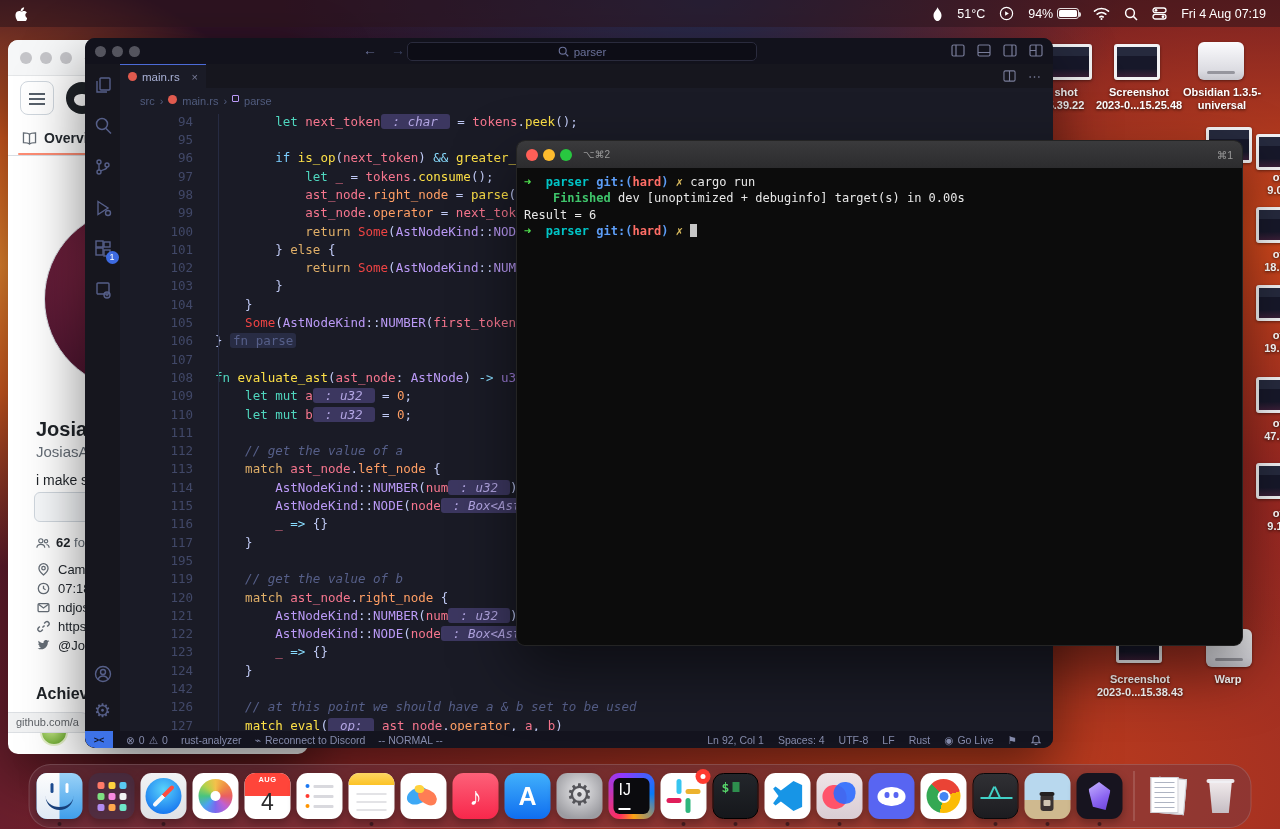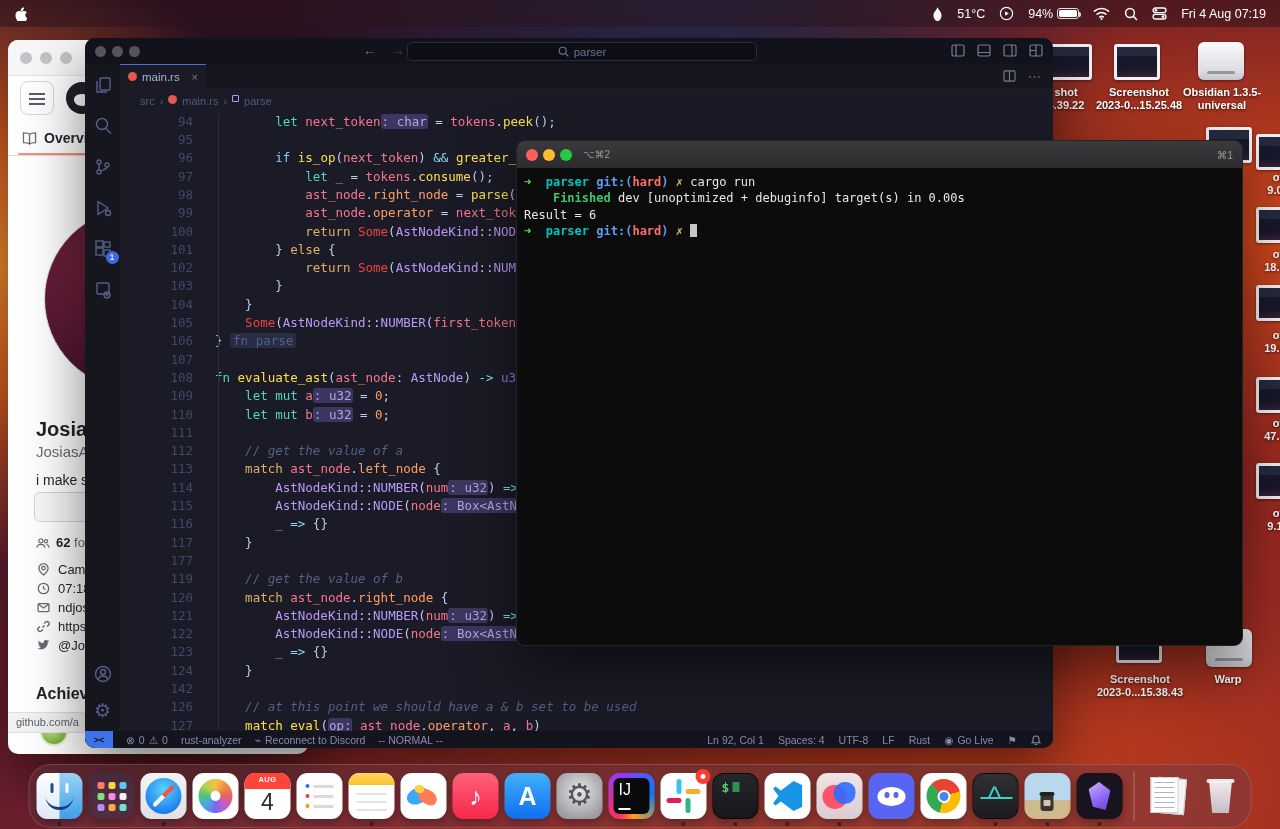--- a/index.html
+++ b/index.html
@@ -108,21 +108,21 @@
   .cl { display:flex; height:18.3px; line-height:18.3px; white-space:pre; }
   .ln { flex:0 0 95px; padding-right:22px; text-align:right; color:#414868; }
   .vs-breadcrumb { position:absolute; left:0; right:0; top:0; height:19px; background:#1a1b26; z-index:2;
     display:flex; align-items:flex-start; gap:5px; padding-left:20px; font-size:11px; color:#515c7e;margin-top:7px; }
   .bc-sym { width:7px; height:7px; border:1.5px solid #bb9af7; display:inline-block; border-radius:1px; }
   .indent-guide { position:absolute; left:98px; top:24px; bottom:0; width:1px; background:#262b42; }
   .tk-w{color:#c0caf5} .tk-k{color:#4fd6be} .tk-K{color:#e0af68} .tk-i{color:#7dcfff}
   .tk-v{color:#f7768e} .tk-f{color:#fde047} .tk-p{color:#ff9e64} .tk-T{color:#bb9af7}
   .tk-U{color:#9d7cd8} .tk-n{color:#ff9e64} .tk-o{color:#89ddff} .tk-s{color:#ef4444}
   .tk-c{color:#565f89; font-style:italic}
-  .tk-y{color:#b3a6e3; background:#3c3760; border-radius:3px; padding:0 1px;}
+  .tk-y{color:#b3a6e3; background:#3c3760; border-radius:3px; padding:0 12px;font-style:italic;}
   .tk-g{color:#565f89; background:#282c44; border-radius:3px; padding:0 3px;}
   .vs-statusbar { position:absolute; left:0; right:0; bottom:0; height:17px; background:#14141f;
     display:flex; align-items:center; font-size:10.5px; color:#858bab; }
   .sb-remote { width:28px; height:17px; background:#3d72e8; border-radius:0 0 0 10px; color:#10101a;
     font-weight:bold; font-size:9px; display:flex; align-items:center; justify-content:center; }
   .sb-item { margin-left:13px; display:flex; align-items:center; gap:4px; white-space:nowrap; }
   .sb-right { margin-left:auto; display:flex; align-items:center; gap:14px; padding-right:12px; }
   .sb-right .sb-item { margin-left:0; }
 
   
@@ -164,21 +164,21 @@
     box-shadow:11px 0 0 #ffd23e,22px 0 0 #59c9f2,0 11px 0 #7ee081,11px 11px 0 #f98adf,22px 11px 0 #f3f3f3,0 22px 0 #b28cf2,11px 22px 0 #ffa94d,22px 22px 0 #6ee7c8; }
   .ic-safari { background:linear-gradient(#f2f3f5,#dfe1e5); }
   .ic-safari .ga { inset:5px; border-radius:50%; background:radial-gradient(circle at 50% 32%,#59d3fa,#1a7af0 78%); }
   .ic-safari .gb { left:21px; top:9px; width:4px; height:28px; border-radius:2px;
     background:linear-gradient(180deg,#ff4d40 50%,#f8f8fa 50%); transform:rotate(45deg); }
   .ic-photos { background:#fff; }
   .ic-photos .ga { inset:6px; border-radius:50%;
     background:conic-gradient(#f3c14b,#ef8c43,#ea5f5f,#c05fd1,#7b68ee,#4aa3f0,#49c47e,#b5d24a,#f3c14b); }
   .ic-photos .gb { left:18px; top:18px; width:10px; height:10px; border-radius:50%; background:#fff; }
   .ic-calendar { background:#fff; }
-  .ic-calendar .ga { left:0; top:0; width:100%; height:16px; background:#ff453a; color:#fff;
+  .ic-calendar .ga { left:0; top:0; width:100%; height:23px; background:#ff453a; color:#fff;
     font-size:7.5px; font-weight:bold; text-align:center; line-height:13px; letter-spacing:.5px; }
   .ic-calendar .gb { left:0; top:13px; width:100%; height:33px; color:#2c2c2e; font-size:23px; font-weight:300;
     text-align:center; line-height:32px; }
   .ic-reminders { background:#fff; }
   .ic-reminders .ga { left:9px; top:11px; width:4px; height:4px; border-radius:50%; background:#1c79f2;
     box-shadow:0 10px 0 #ff3b30,0 20px 0 #ff9500; }
   .ic-reminders .gb { left:17px; top:12px; width:20px; height:2.5px; border-radius:1px; background:#d9d9de;
     box-shadow:0 10px 0 #d9d9de,0 20px 0 #d9d9de; }
   .ic-notes { background:#fff; }
   .ic-notes .ga { left:0; top:0; width:100%; height:12px; background:linear-gradient(#fdd663,#fcc326); }
@@ -529,21 +529,21 @@
         <div class="cl"><span class="ln">108</span><span class="ct"><span class="tk-k">fn</span><span class="tk-w"> </span><span class="tk-f">evaluate_ast</span><span class="tk-w">(</span><span class="tk-v">ast_node</span><span class="tk-w">: </span><span class="tk-T">AstNode</span><span class="tk-w">) </span><span class="tk-o">-&gt;</span><span class="tk-U"> u32</span><span class="tk-w"> {</span></span></div>
         <div class="cl"><span class="ln">109</span><span class="ct"><span class="tk-w">    </span><span class="tk-k">let</span><span class="tk-w"> </span><span class="tk-k">mut</span><span class="tk-w"> </span><span class="tk-v">a</span><span class="tk-y">: u32</span><span class="tk-w"> = </span><span class="tk-n">0</span><span class="tk-w">;</span></span></div>
         <div class="cl"><span class="ln">110</span><span class="ct"><span class="tk-w">    </span><span class="tk-k">let</span><span class="tk-w"> </span><span class="tk-k">mut</span><span class="tk-w"> </span><span class="tk-v">b</span><span class="tk-y">: u32</span><span class="tk-w"> = </span><span class="tk-n">0</span><span class="tk-w">;</span></span></div>
         <div class="cl"><span class="ln">111</span><span class="ct"></span></div>
         <div class="cl"><span class="ln">112</span><span class="ct"><span class="tk-c">    // get the value of a</span></span></div>
         <div class="cl"><span class="ln">113</span><span class="ct"><span class="tk-w">    </span><span class="tk-K">match</span><span class="tk-w"> </span><span class="tk-v">ast_node</span><span class="tk-w">.</span><span class="tk-p">left_node</span><span class="tk-w"> {</span></span></div>
         <div class="cl"><span class="ln">114</span><span class="ct"><span class="tk-w">        </span><span class="tk-T">AstNodeKind</span><span class="tk-w">::</span><span class="tk-T">NUMBER</span><span class="tk-w">(</span><span class="tk-v">num</span><span class="tk-y">: u32</span><span class="tk-w">)</span><span class="tk-o"> =&gt; </span><span class="tk-v">a</span><span class="tk-w"> = </span><span class="tk-v">num</span><span class="tk-w">,</span></span></div>
         <div class="cl"><span class="ln">115</span><span class="ct"><span class="tk-w">        </span><span class="tk-T">AstNodeKind</span><span class="tk-w">::</span><span class="tk-T">NODE</span><span class="tk-w">(</span><span class="tk-v">node</span><span class="tk-y">: Box&lt;AstNode&gt;</span><span class="tk-w">)</span><span class="tk-o"> =&gt; </span></span></div>
         <div class="cl"><span class="ln">116</span><span class="ct"><span class="tk-w">        </span><span class="tk-v">_</span><span class="tk-o"> =&gt; </span><span class="tk-w">{}</span></span></div>
         <div class="cl"><span class="ln">117</span><span class="ct"><span class="tk-w">    }</span></span></div>
-        <div class="cl"><span class="ln">177</span><span class="ct"></span></div>
+        <div class="cl"><span class="ln">195</span><span class="ct"></span></div>
         <div class="cl"><span class="ln">119</span><span class="ct"><span class="tk-c">    // get the value of b</span></span></div>
         <div class="cl"><span class="ln">120</span><span class="ct"><span class="tk-w">    </span><span class="tk-K">match</span><span class="tk-w"> </span><span class="tk-v">ast_node</span><span class="tk-w">.</span><span class="tk-p">right_node</span><span class="tk-w"> {</span></span></div>
         <div class="cl"><span class="ln">121</span><span class="ct"><span class="tk-w">        </span><span class="tk-T">AstNodeKind</span><span class="tk-w">::</span><span class="tk-T">NUMBER</span><span class="tk-w">(</span><span class="tk-v">num</span><span class="tk-y">: u32</span><span class="tk-w">)</span><span class="tk-o"> =&gt; </span><span class="tk-v">b</span><span class="tk-w"> = </span><span class="tk-v">num</span><span class="tk-w">,</span></span></div>
         <div class="cl"><span class="ln">122</span><span class="ct"><span class="tk-w">        </span><span class="tk-T">AstNodeKind</span><span class="tk-w">::</span><span class="tk-T">NODE</span><span class="tk-w">(</span><span class="tk-v">node</span><span class="tk-y">: Box&lt;AstNode&gt;</span><span class="tk-w">)</span><span class="tk-o"> =&gt; </span></span></div>
         <div class="cl"><span class="ln">123</span><span class="ct"><span class="tk-w">        </span><span class="tk-v">_</span><span class="tk-o"> =&gt; </span><span class="tk-w">{}</span></span></div>
         <div class="cl"><span class="ln">124</span><span class="ct"><span class="tk-w">    }</span></span></div>
         <div class="cl"><span class="ln">142</span><span class="ct"></span></div>
         <div class="cl"><span class="ln">126</span><span class="ct"><span class="tk-c">    // at this point we should have a &amp; b set to be used</span></span></div>
         <div class="cl"><span class="ln">127</span><span class="ct"><span class="tk-w">    </span><span class="tk-f">match_eval</span><span class="tk-w">(</span><span class="tk-y">op:</span><span class="tk-w"> </span><span class="tk-v">ast_node</span><span class="tk-w">.</span><span class="tk-p">operator</span><span class="tk-w">, </span><span class="tk-v">a</span><span class="tk-w">, </span><span class="tk-v">b</span><span class="tk-w">)</span></span></div>
       </div>

